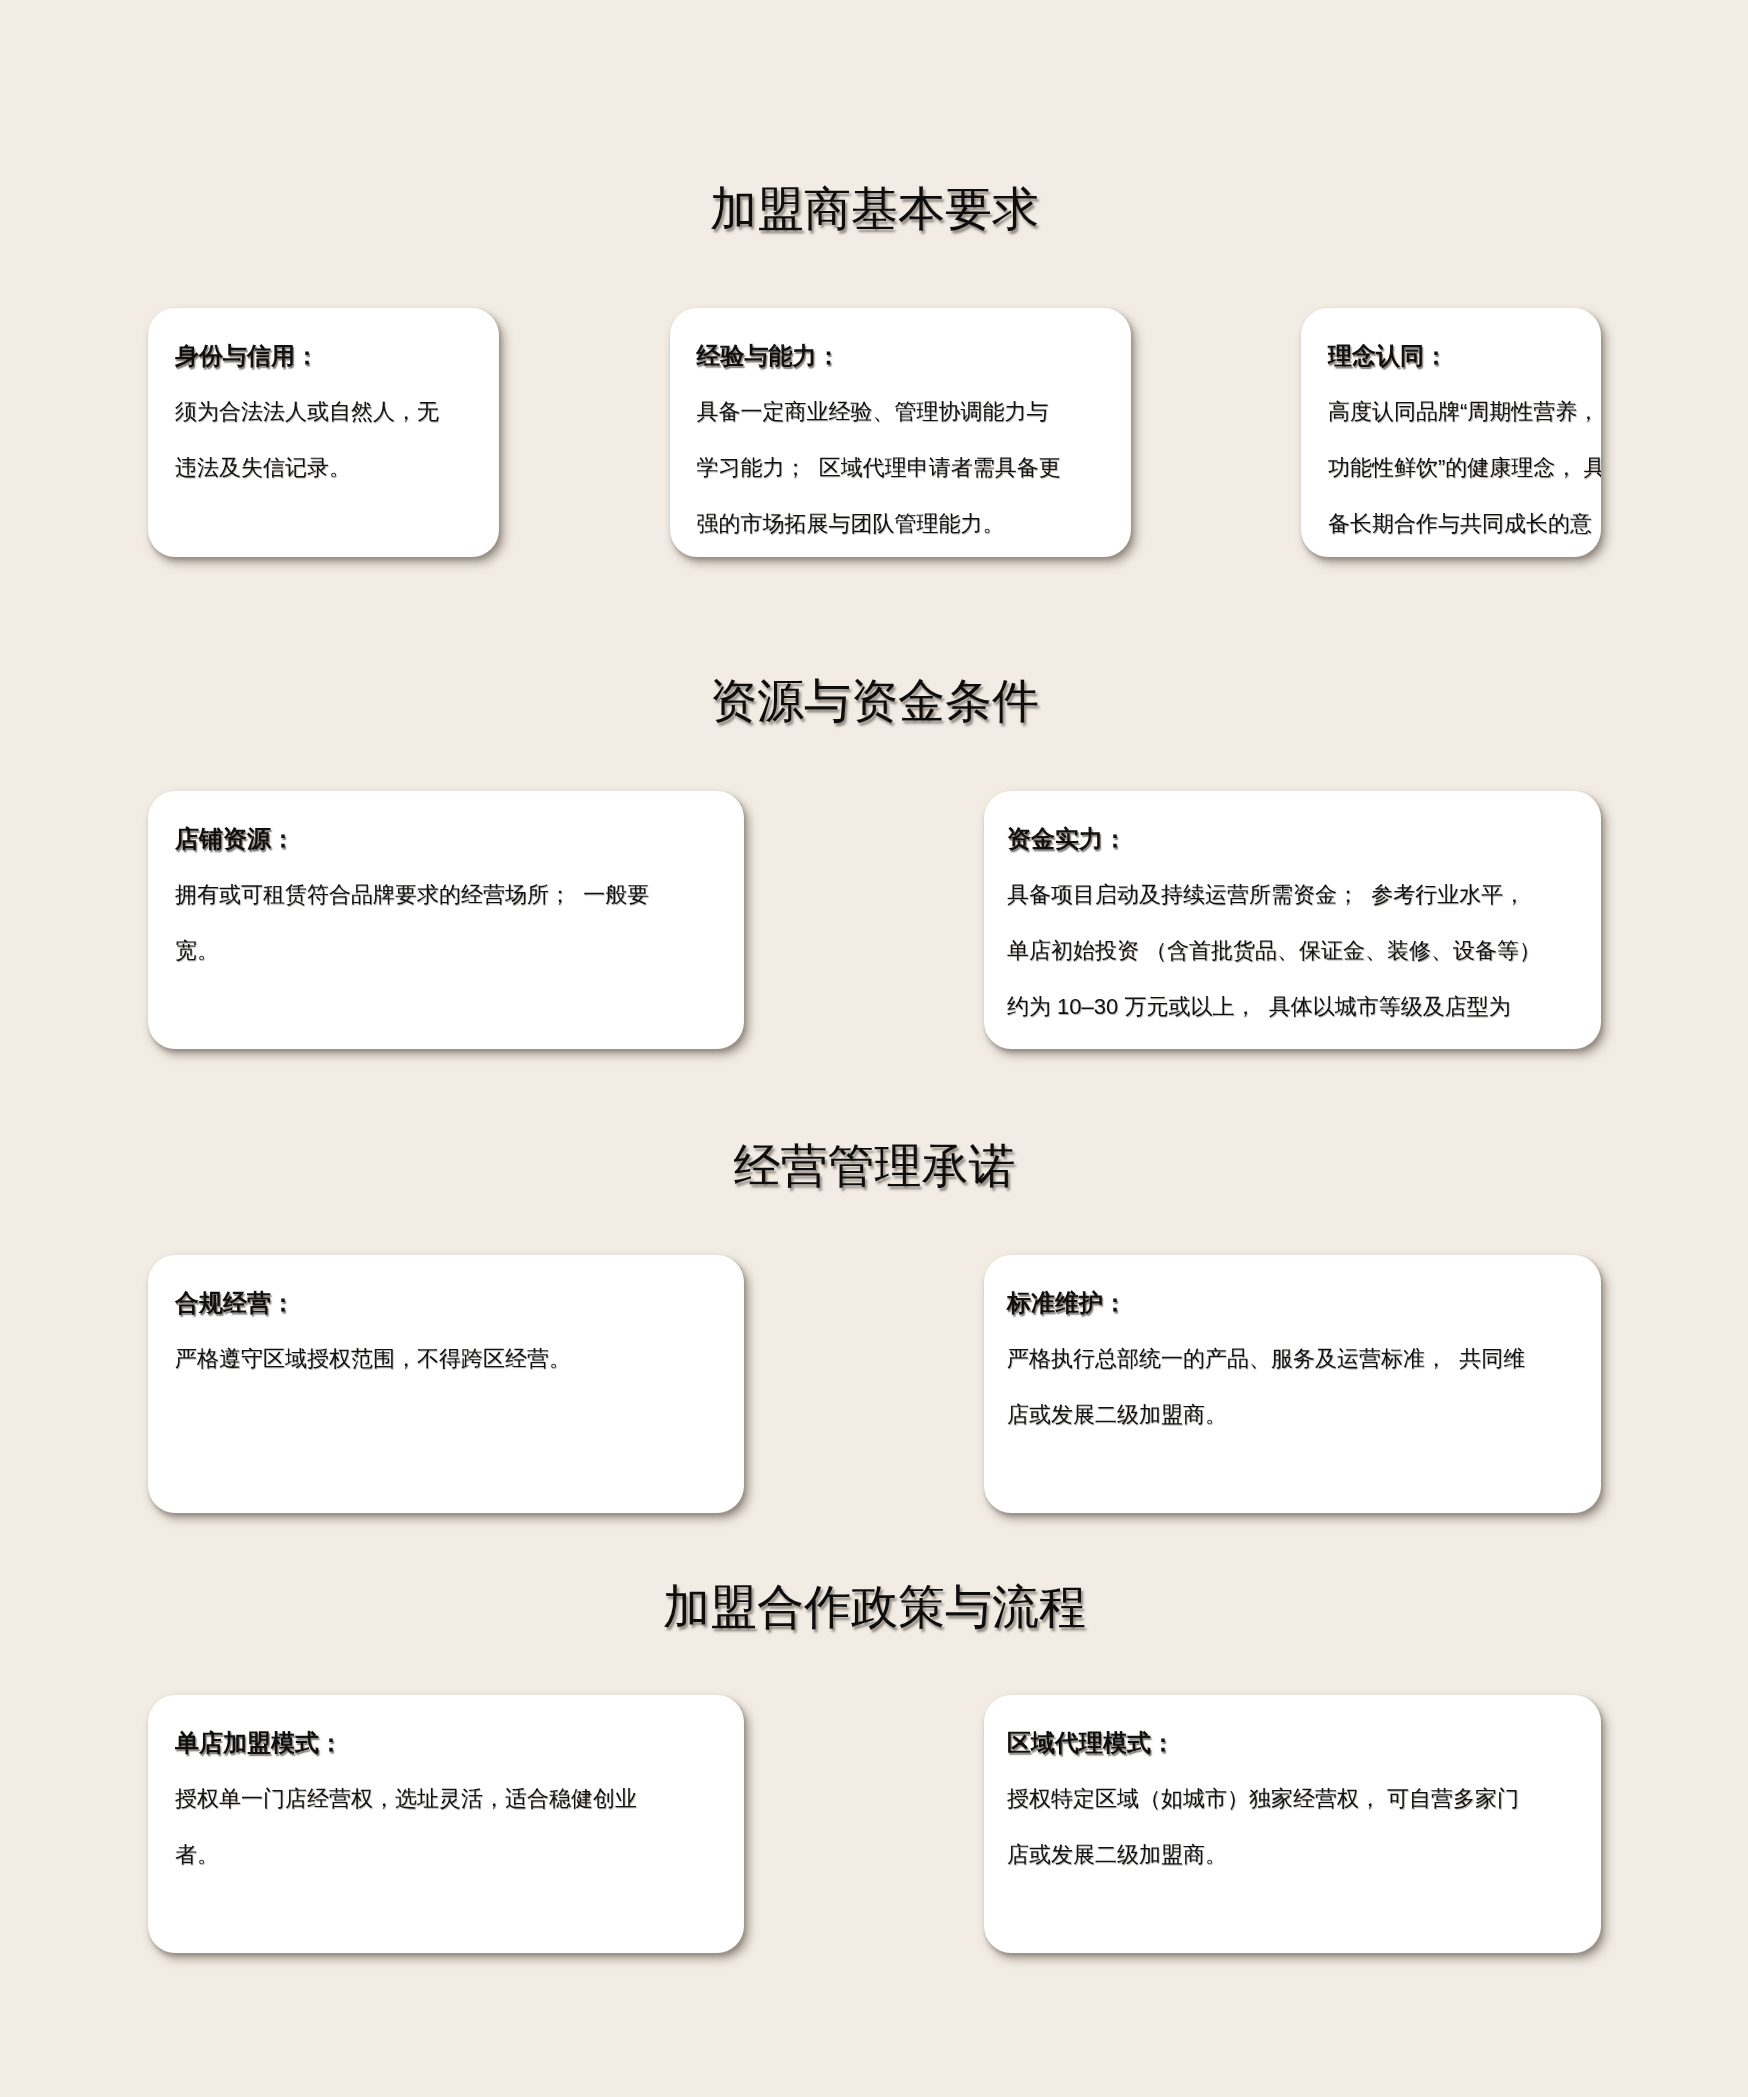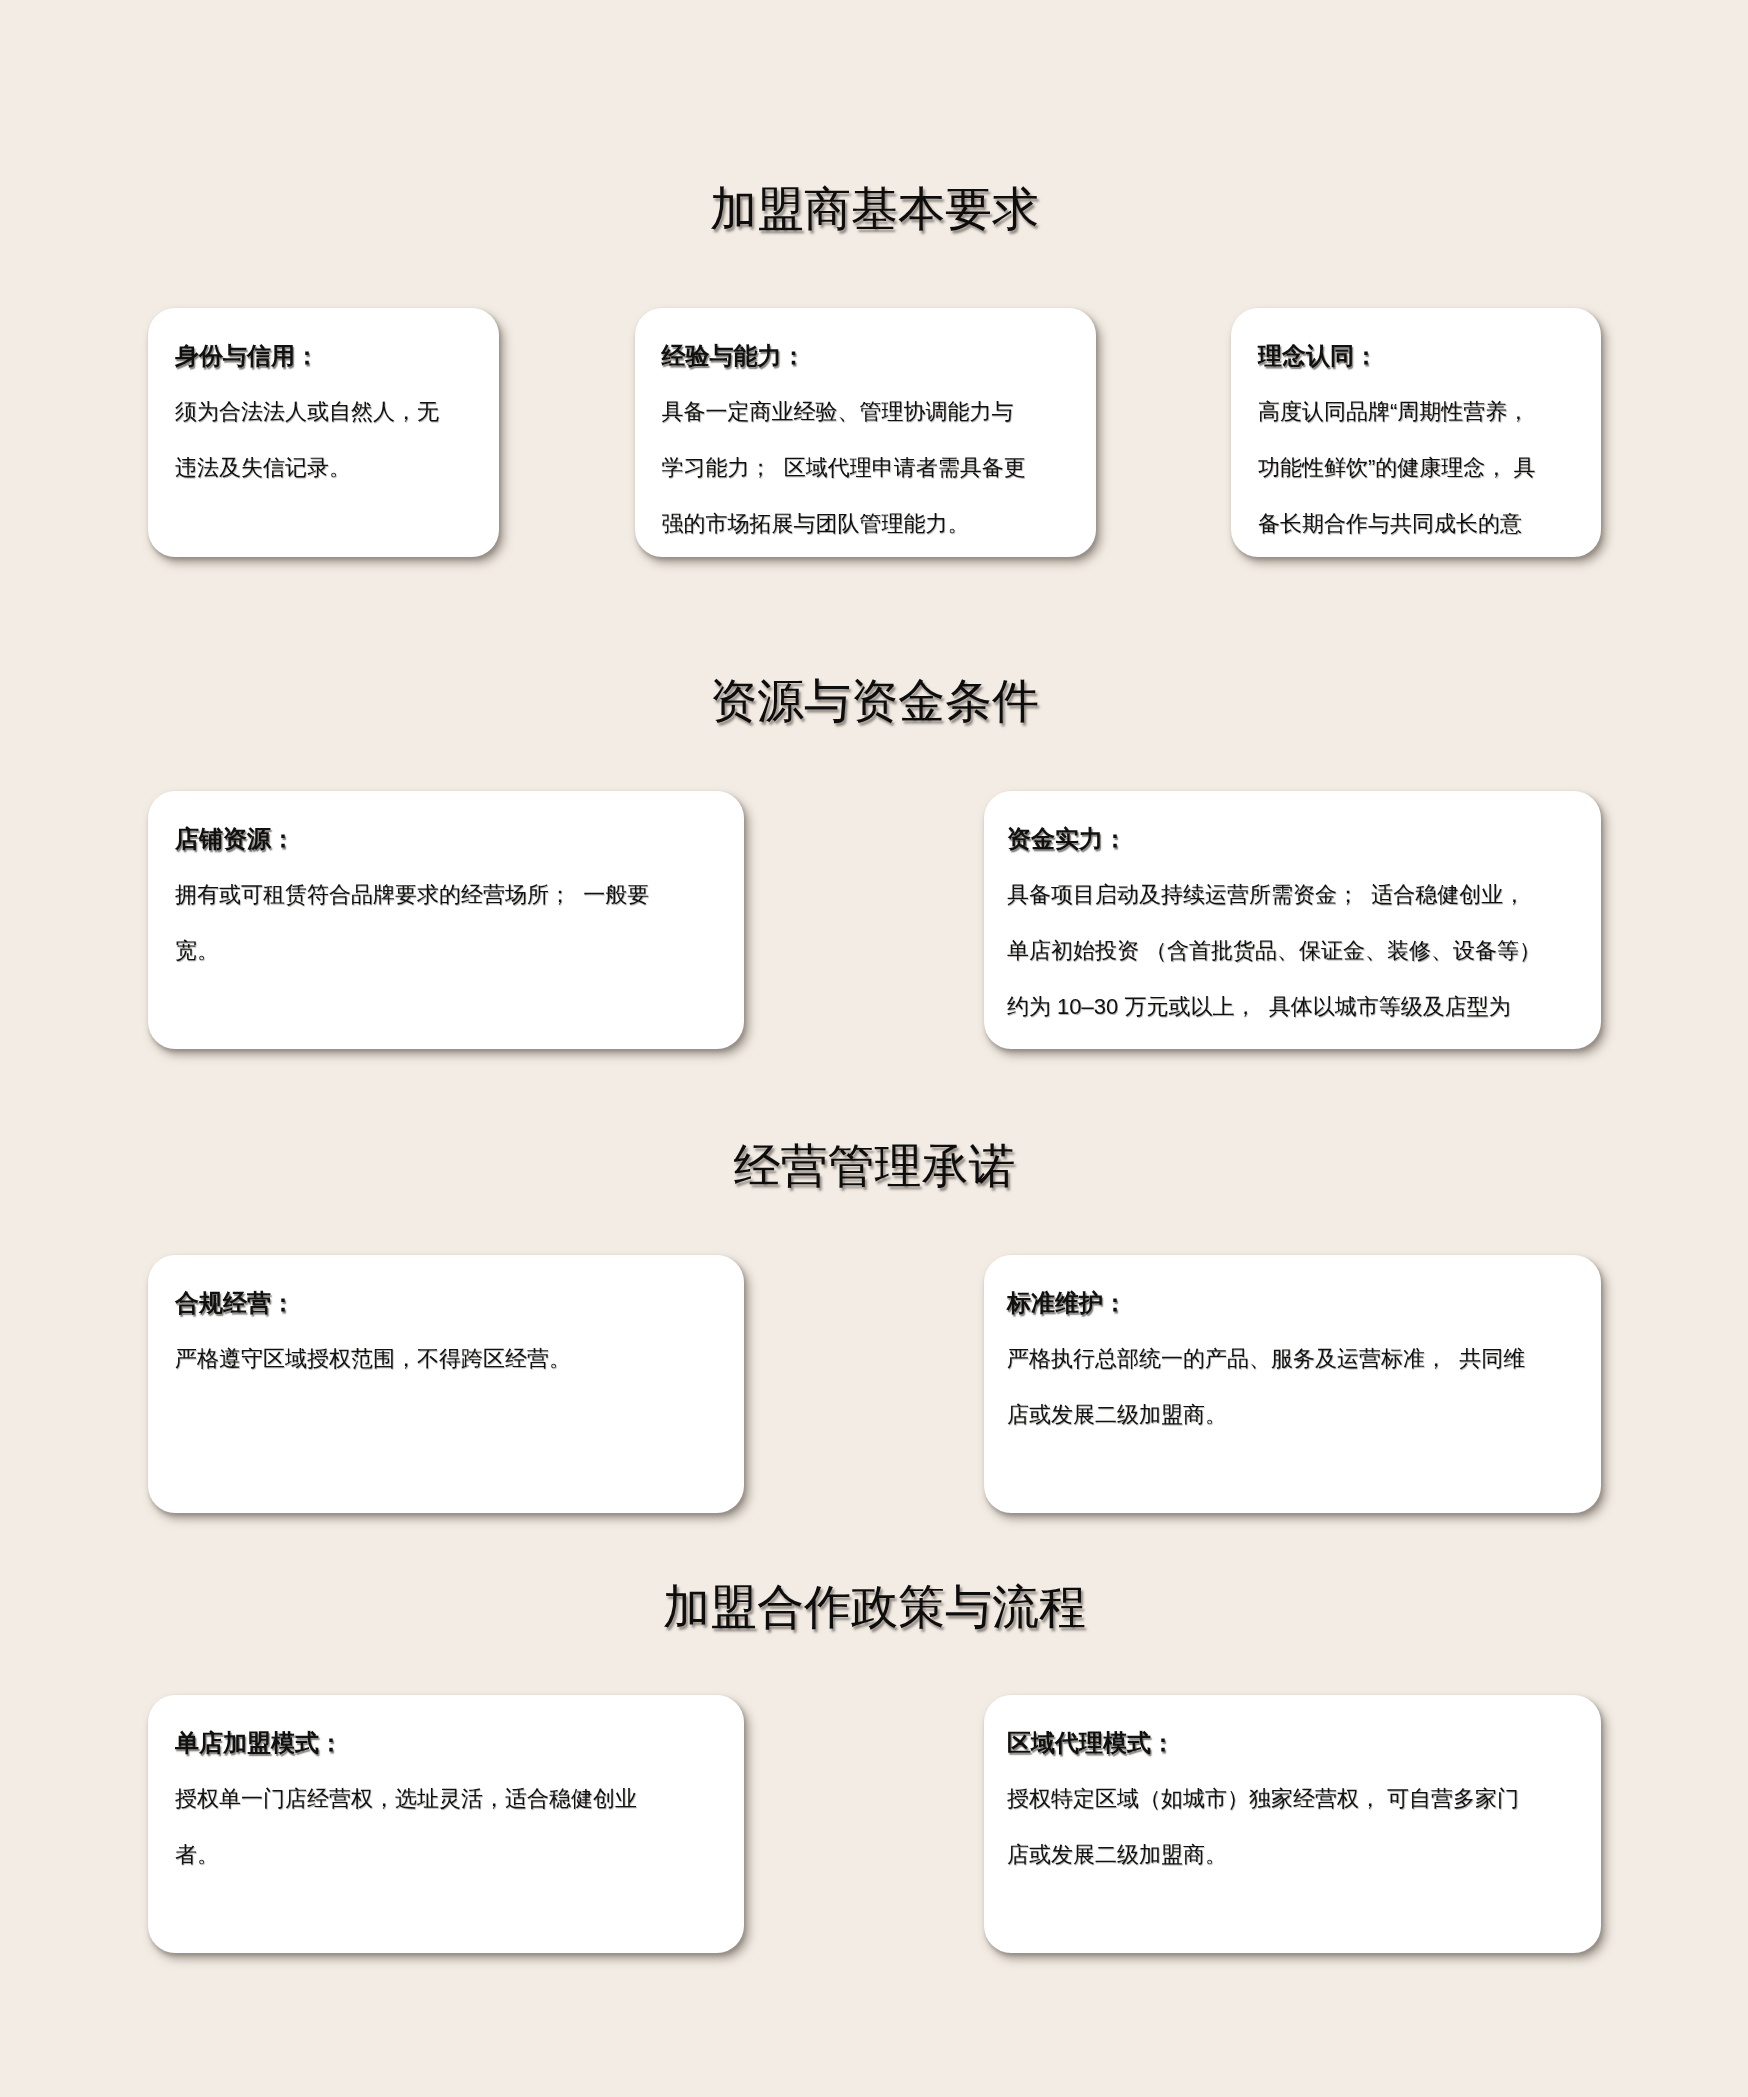--- a/index.html
+++ b/index.html
@@ -52,21 +52,21 @@
   }
   .m-row1 { margin-top: 65px; }
   .m-t2   { margin-top: 110px; }
   .m-row2 { margin-top: 56px; }
   .m-t3   { margin-top: 83px; }
   .m-row3 { margin-top: 55px; }
   .m-t4   { margin-top: 60px; }
   .m-row4 { margin-top: 54px; }
   .w830  { width: 351px; }
   .w1090 { width: 461px; }
-  .w875  { width: 370px; }
+  .w875  { width: 300px; }
   .w1410 { width: 596px; }
   .w1460 { width: 617px; padding-left: 23px; }
   .h590  { height: 249px; }
   .h610  { height: 258px; }
 </style>
 </head>
 <body>
 
 <div class="wrap">
 
@@ -95,21 +95,21 @@
   <h2 class="section-title m-t2">资源与资金条件</h2>
 
   <div class="row m-row2">
     <div class="card w1410 h610">
       <div class="line title">店铺资源：</div>
       <div class="line">拥有或可租赁符合品牌要求的经营场所；  一般要</div>
       <div class="line">宽。</div>
     </div>
     <div class="card w1460 h610">
       <div class="line title">资金实力：</div>
-      <div class="line">具备项目启动及持续运营所需资金；  适合稳健创业，</div>
+      <div class="line">具备项目启动及持续运营所需资金；  参考行业水平，</div>
       <div class="line">单店初始投资 （含首批货品、保证金、装修、设备等）</div>
       <div class="line">约为 10–30 万元或以上，  具体以城市等级及店型为</div>
     </div>
   </div>
 
   <h2 class="section-title m-t3">经营管理承诺</h2>
 
   <div class="row m-row3">
     <div class="card w1410 h610">
       <div class="line title">合规经营：</div>

